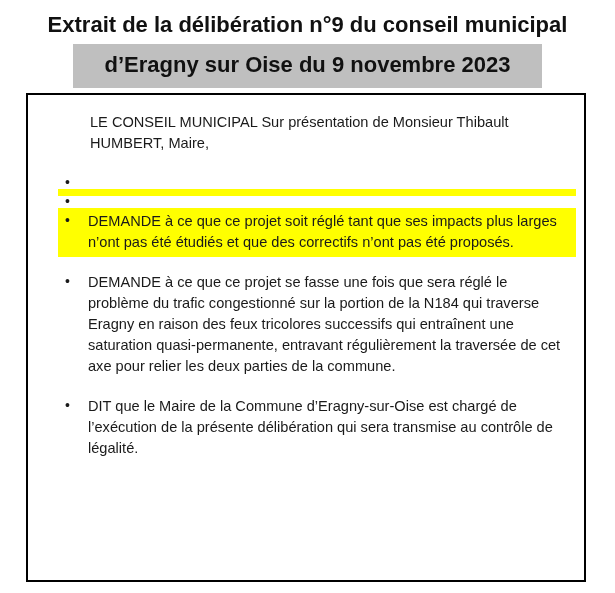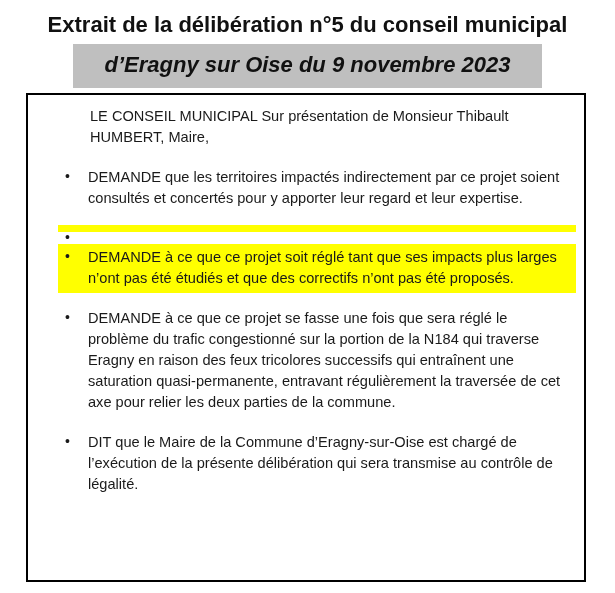--- a/index.html
+++ b/index.html
@@ -26,28 +26,27 @@
     font-weight: bold;
     line-height: 34px;
     color: #111111;
   }
   .title .line { display: block; }
   .title .line2-wrap { display: block; margin-top: 2px; }
   .title .line2-bg {
     display: inline-block;
     background: var(--title-highlight-gray);
     padding: 4px 32px 6px 32px;
-    font-style: italic;
   }
   .doc-box {
     margin: 5px 0 0 26px;
     width: 560px;
     height: 489px;
     border: 2px solid var(--border-black);
-    padding: 11px 8px 0 30px;
+    padding: 17px 8px 0 30px;
     font-size: 14.6px;
     line-height: 21px;
   }
   .intro {
     margin: 0 0 16px 32px;
   }
   .bullet-list {
     list-style: none;
     margin: 0;
     padding: 0;
@@ -66,32 +65,31 @@
   .bullet-item.highlighted {
     background: var(--highlight-yellow);
   }
 </style>
 </head>
 <body>
 
 <div class="page">
 
   <h1 class="title">
-    <span class="line">Extrait de la délibération n°5 du conseil municipal</span>
+    <span class="line">Extrait de la délibération n°9 du conseil municipal</span>
     <span class="line2-wrap"><span class="line2-bg">d’Eragny sur Oise du 9 novembre 2023</span></span>
   </h1>
 
   <div class="doc-box">
 
     <p class="intro">LE CONSEIL MUNICIPAL Sur présentation de Monsieur Thibault HUMBERT, Maire,</p>
 
     <ul class="bullet-list">
       <li class="bullet-item">
         <span class="bullet-dot">•</span>
-        <span class="bullet-text">DEMANDE que les territoires impactés indirectement par ce projet soient consultés et concertés pour y apporter leur regard et leur expertise.</span>
       </li>
       <li class="bullet-item highlighted">
         <span class="bullet-dot">•</span>
       </li>
       <li class="bullet-item highlighted">
         <span class="bullet-dot">•</span>
         <span class="bullet-text">DEMANDE à ce que ce projet soit réglé tant que ses impacts plus larges n’ont pas été étudiés et que des correctifs n’ont pas été proposés.</span>
       </li>
       <li class="bullet-item">
         <span class="bullet-dot">•</span>

